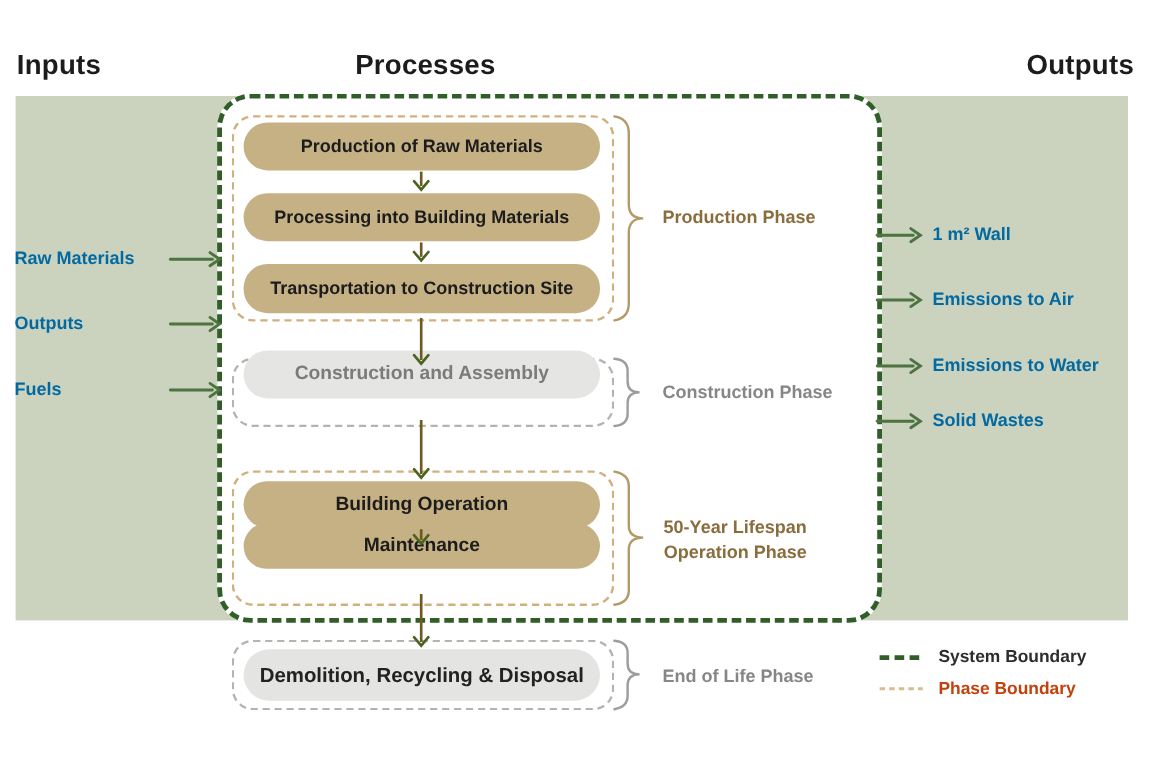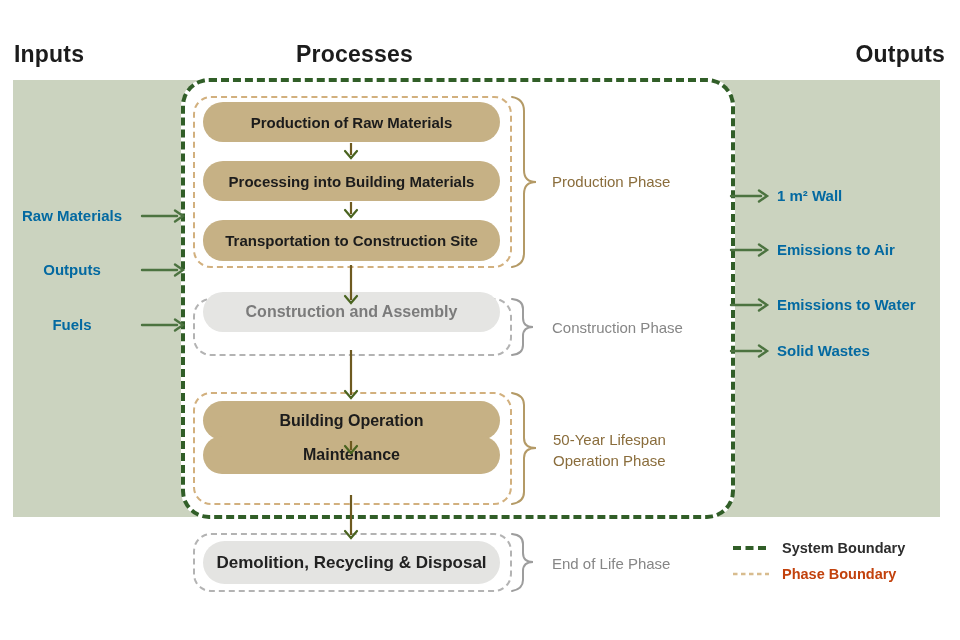--- a/index.html
+++ b/index.html
@@ -76,29 +76,29 @@
   .head-olive  { stroke: #4a6420; stroke-width: 2.2; fill: none; stroke-linejoin: miter; stroke-linecap: round; }
   .green-arrow { stroke: #4c7340; stroke-width: 2.4; fill: none; stroke-linecap: round; stroke-linejoin: miter; }
   .brace-tan  { stroke: #b49a66; stroke-width: 2; fill: none; stroke-linecap: round; }
   .brace-gray { stroke: #9d9d9d; stroke-width: 2; fill: none; stroke-linecap: round; }
 
   .io-label {
     position: absolute;
     font-size: 15px; font-weight: 600; color: #0369a1;
     height: 20px; line-height: 20px; white-space: nowrap;
   }
-  .in-label { width: 120px; text-align: center; left: 12px; }
+  .in-label { width: 120px; text-align: left; left: 12px; }
   .in-1 { top: 206px; } .in-2 { top: 260px; } .in-3 { top: 315px; }
   .out-label { left: 777px; text-align: left; }
   .out-1 { top: 186px; } .out-2 { top: 240px; } .out-3 { top: 295px; } .out-4 { top: 341px; }
 
   .phase-label {
     position: absolute;
-    font-size: 15px; font-weight: 400; white-space: nowrap;
-    height: 19px; line-height: 19px;
+    font-size: 15px; font-weight: 700; white-space: nowrap;
+    height: 19px; line-height: 19px; text-align: right;
   }
   .phase-label.tan-t  { color: #8a6d3c; }
   .phase-label.gray-t { color: #868686; }
   .pl-production   { left: 552px; top: 172px; }
   .pl-construction { left: 552px; top: 318px; }
   .pl-operation    { left: 553px; top: 429px; line-height: 21px; height: 42px; }
   .pl-endoflife    { left: 552px; top: 554px; }
 
   .legend-row {
     position: absolute;

